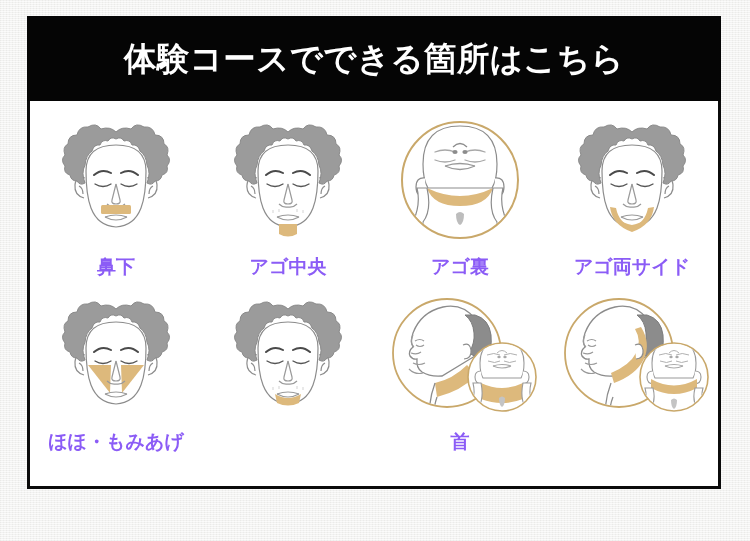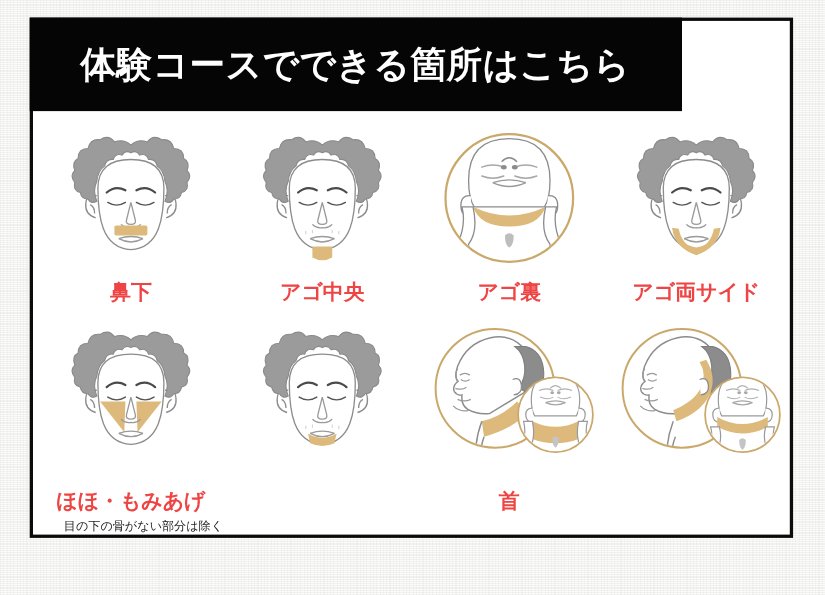--- a/index.html
+++ b/index.html
@@ -36,21 +36,21 @@
     box-sizing: border-box;
     border: 3px solid #0b0b0b;
     background: #ffffff;
   }
 
   
   .banner {
     position: absolute;
     left: -3px;
     top: -3px;
-    width: 593px;
+    width: 694px;
     height: 85px;
     background: #050505;
     display: flex;
     align-items: center;
     justify-content: center;
   }
   .banner-title {
     color: #ffffff;
     font-size: 33px;
     font-weight: 700;
@@ -81,40 +81,40 @@
   .art {
     position: relative;
     width: 170px;
     height: 135px;
     margin-top: 12px;
   }
   .art svg { display: block; width: 100%; height: 100%; overflow: visible; }
 
   .cell-label {
     margin-top: 6px;
-    color: #ef4444;
+    color: #8b5cf6;
     font-size: 19px;
     font-weight: 700;
     line-height: 1.1;
     text-align: center;
     white-space: nowrap;
   }
   .cell-note {
     margin-top: 4px;
     color: #1d1d1d;
     font-size: 11px;
     font-weight: 400;
     line-height: 1.35;
     width: 150px;
     text-align: left;
     align-self: flex-start;
     margin-left: 28px;
   }
   .row2 .art { margin-top: 4px; }
-  .row2 .cell-label { margin-top: 19px; }
+  .row2 .cell-label { margin-top: 4px; }
 </style>
 </head>
 <body>
 
 <div class="page">
 
   <div class="card">
 
     <div class="banner">
       <div class="banner-title">体験コースでできる箇所はこちら</div>
@@ -313,21 +313,20 @@
               <path d="M85 68 l-4 16 q-1 4 4 4 q5 0 4 -4 l-4 -16"></path>
               <path d="M76 88 q4 4 9 3 q5 1 9 -3"></path>
             </g>
             <g fill="none" stroke="#9a9a9a" stroke-width="1.2">
               <path d="M74 101 q11 -4 22 0"></path>
               <path d="M74 101 q11 6 22 0"></path>
             </g>
           </svg>
         </div>
         <div class="cell-label">ほほ・もみあげ</div>
-        <div class="cell-note">目の下の骨がない部分は除く</div>
       </div>
 
       <div class="cell row2">
         <div class="art">
           <svg viewBox="0 0 170 135">
             <g fill="none" stroke="#8c8c8c" stroke-width="1.2">
               <path d="M54 62 q-9 -3 -10 7 q-1 10 9 13" fill="#fff"></path>
               <path d="M116 62 q9 -3 10 7 q1 10 -9 13" fill="#fff"></path>
               <path d="M48 70 q4 2 4 8"></path>
               <path d="M122 70 q-4 2 -4 8"></path>

